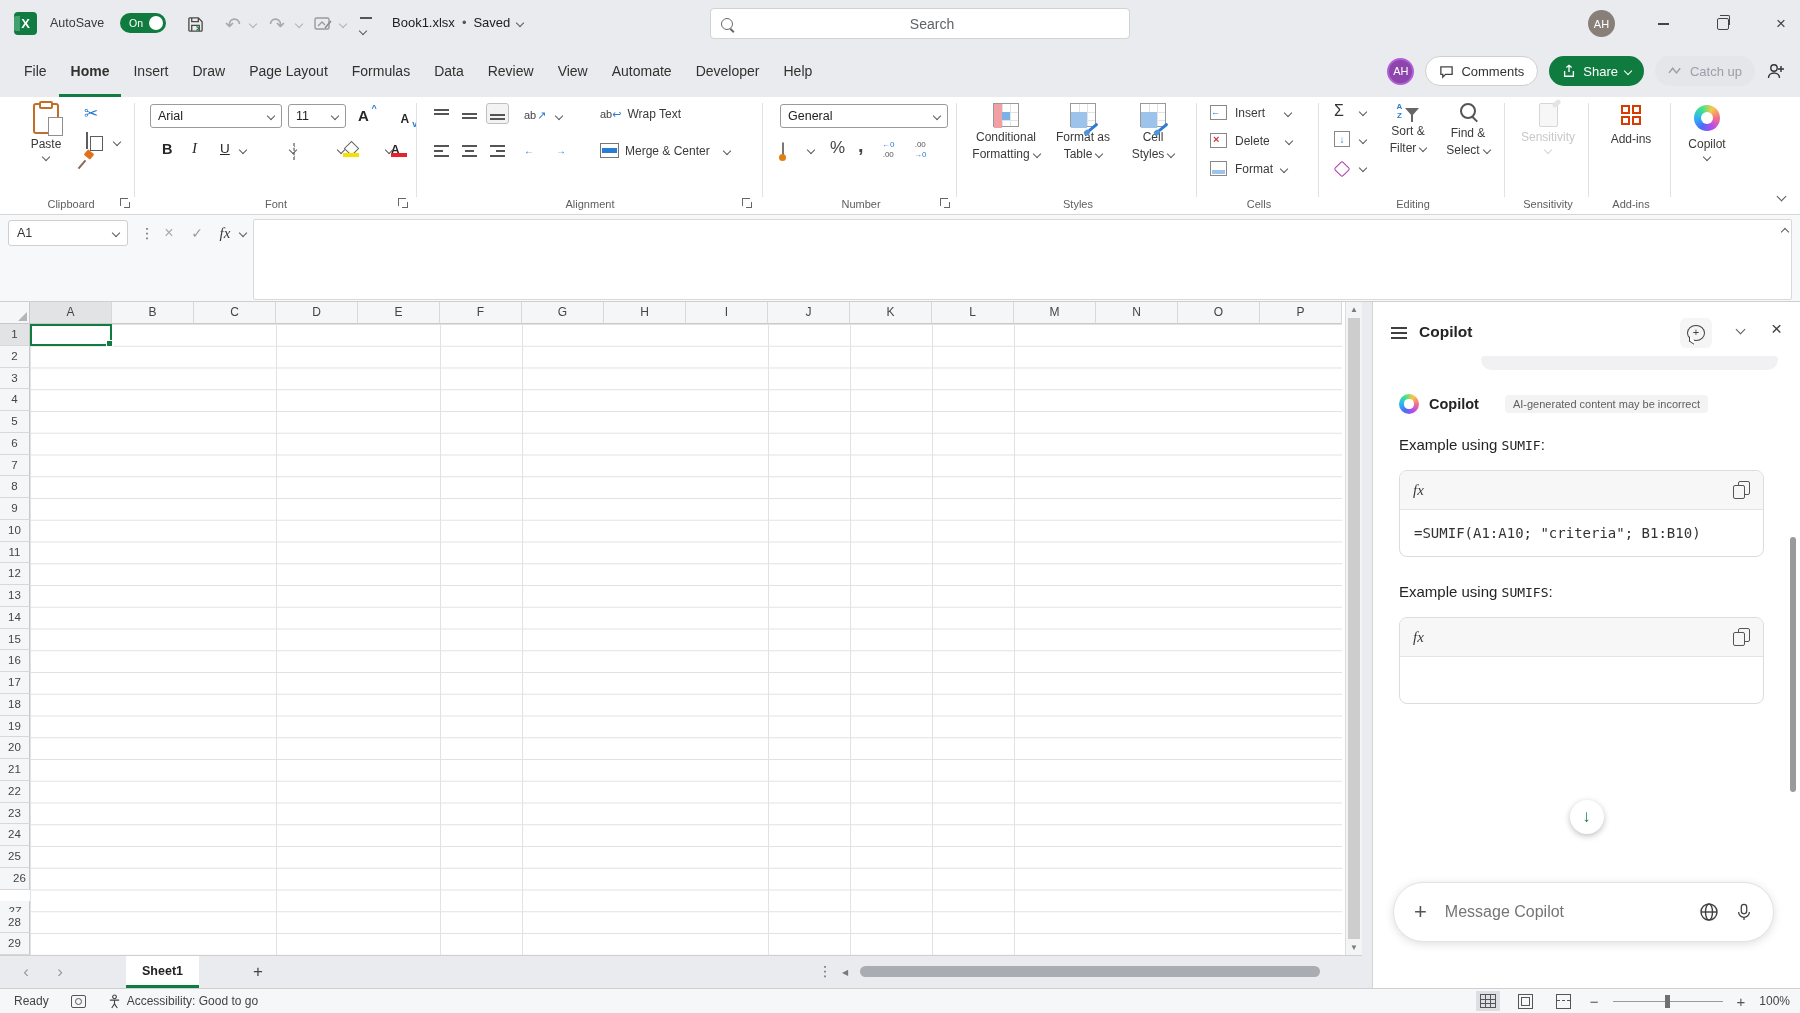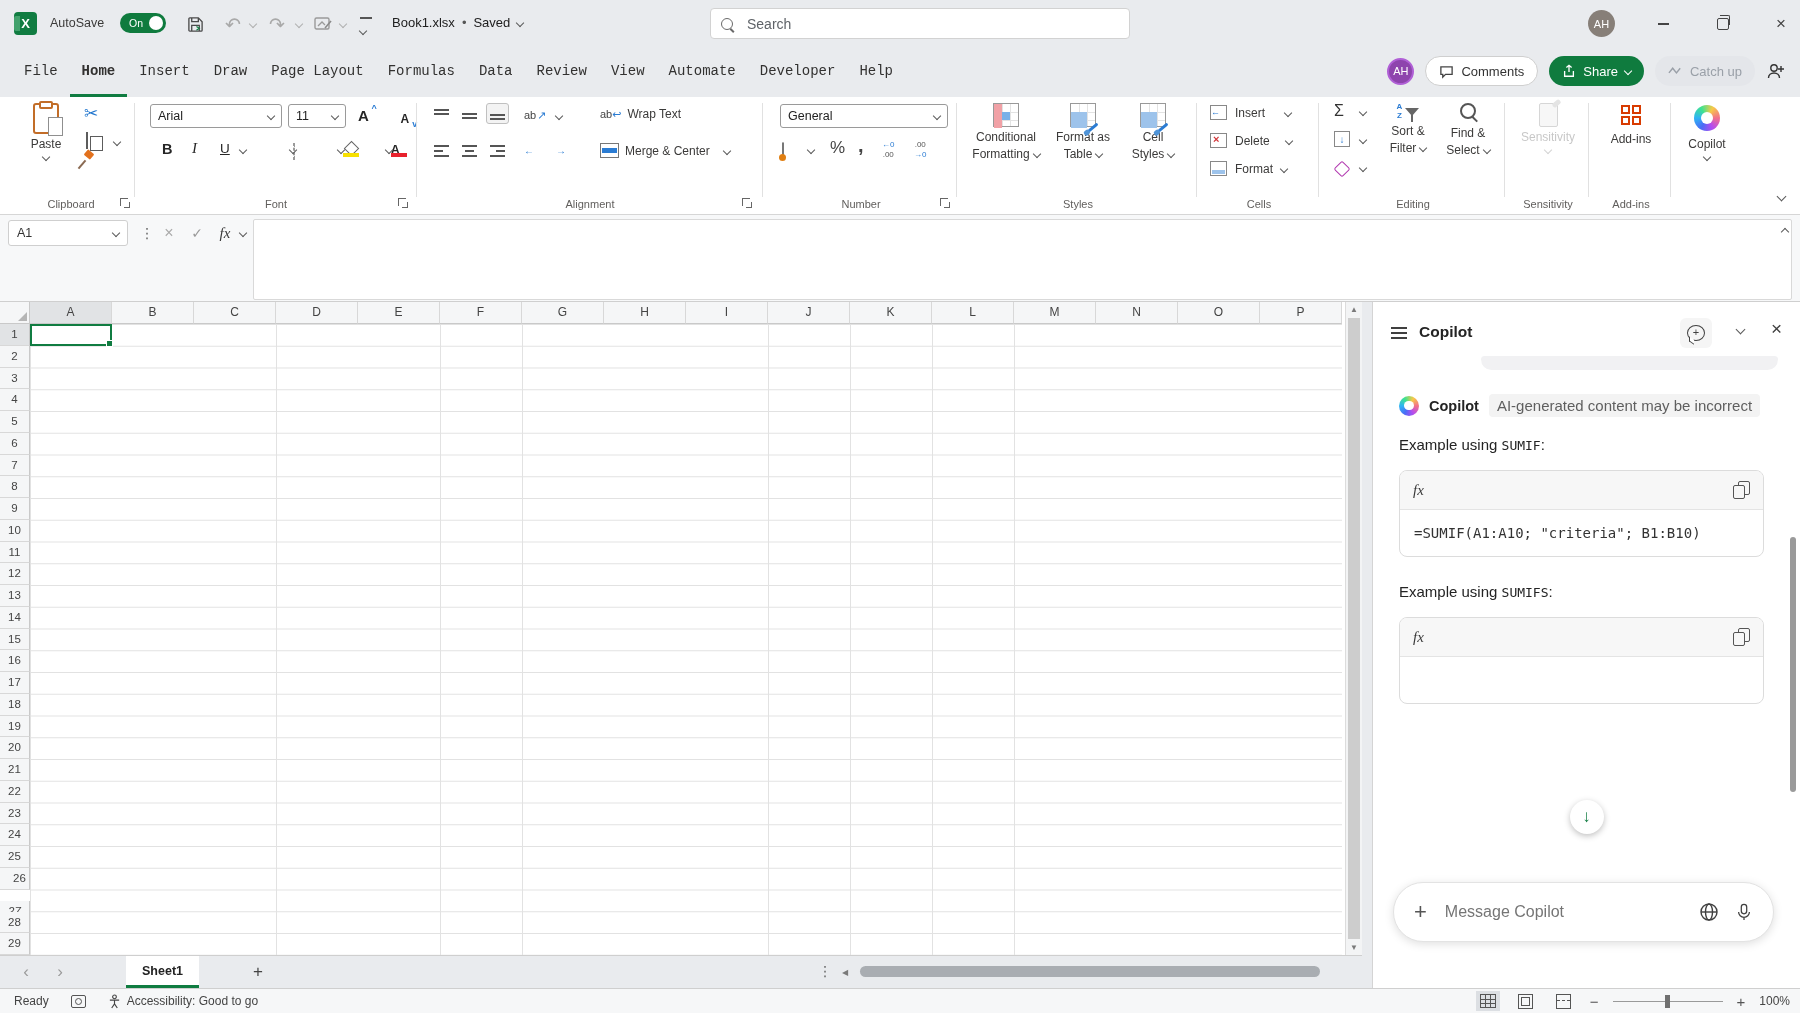--- a/index.html
+++ b/index.html
@@ -19,33 +19,33 @@
   .autosave-lab{left:50px;top:16px;font-size:12.5px;color:#3b3a39;}
   .toggle{left:120px;top:13px;width:46px;height:20px;border-radius:10px;background:#0f7b3e;color:#fff;font-size:10.5px;}
   .toggle .on{position:absolute;left:9px;top:4px;}
   .toggle .knob{position:absolute;right:3px;top:3px;width:14px;height:14px;border-radius:50%;background:#fff;}
   .qat{top:13px;width:22px;height:22px;display:flex;align-items:center;justify-content:center;}
   .undo-g,.redo-g{font-size:19px;color:#a9a9a9;}
   .doccluster{left:392px;top:15px;display:flex;align-items:center;gap:7px;font-size:13px;color:#202020;}
   .searchbox{left:710px;top:8px;width:420px;height:31px;background:#fff;border:1px solid #d2d2d2;border-radius:4px;display:flex;align-items:center;padding:0 10px;box-sizing:border-box;}
   .mag{width:10px;height:10px;border:1.6px solid #6a6a6a;border-radius:50%;position:relative;flex:none;}
   .mag::after{content:'';position:absolute;left:9px;top:9px;width:5px;height:1.6px;background:#6a6a6a;transform:rotate(45deg);transform-origin:0 0;}
-  .searchbox input{border:none;outline:none;flex:1;margin-left:12px;font-size:14px;color:#0c4a6e;font-family:"Liberation Sans",sans-serif;background:transparent;}
+  .searchbox input{border:none;outline:none;flex:1;margin-left:12px;font-size:14px;color:#0c4a6e;font-family:"Liberation Sans",sans-serif;background:transparent;text-align:center;}
   .searchbox input::placeholder{color:#5f6368;}
   .avatar{border-radius:50%;color:#fff;display:flex;align-items:center;justify-content:center;font-size:11px;}
   .av-gray{left:1588px;top:10px;width:27px;height:27px;background:#877f78;}
   .winbtn{top:10px;width:34px;height:28px;display:flex;align-items:center;justify-content:center;color:#444;}
   .i-min{width:11px;height:1.6px;background:#444;}
   .i-restore{width:10px;height:10px;border:1.3px solid #444;border-radius:2px;position:relative;}
   .i-restore::before{content:'';position:absolute;left:2px;top:-4px;width:9px;height:9px;border-top:1.3px solid #444;border-right:1.3px solid #444;border-radius:0 2px 0 0;}
   .i-x{font-size:17px;color:#444;}
   
   .tabrow{position:absolute;left:0;top:47px;width:1800px;height:50px;}
   .tabs{position:absolute;left:12px;top:0;display:flex;height:50px;}
-  .tab{padding:0 12px;line-height:48px;font-size:14px;color:#323130;cursor:default;font-family:Liberation Mono, monospace;}
+  .tab{padding:0 12px;line-height:48px;font-size:14px;color:#323130;cursor:default;}
   .tab.active{font-weight:700;box-shadow:inset 0 -3px 0 #107c41;}
   .tabrow-right{position:absolute;right:14px;top:9px;display:flex;align-items:center;gap:11px;}
   .av-purple{width:27px;height:27px;background:#8e44ad;border:2px solid #b05fd6;box-sizing:border-box;}
   .pill{height:30px;border-radius:15px;display:flex;align-items:center;gap:7px;padding:0 13px;font-size:13px;box-sizing:border-box;}
   .pill.comments{background:#fff;border:1px solid #cfcfcf;color:#333;}
   .pill.share{background:#0f7b3e;color:#fff;}
   .pill.catchup{background:#e4e6ea;color:#9aa0a8;}
   
   .ribbon{position:absolute;left:0;top:97px;width:1800px;height:118px;background:#fff;border-bottom:1px solid #d6d6d6;box-sizing:border-box;}
   .grp{position:absolute;top:0;height:118px;}
@@ -193,21 +193,21 @@
   .cp-title{position:absolute;left:46px;top:7px;font-size:15.5px;font-weight:700;color:#242424;}
   .newchat{position:absolute;right:88px;top:2px;width:32px;height:30px;border-radius:6px;background:#f5f5f5;display:flex;align-items:center;justify-content:center;}
   .bubbleplus{width:16px;height:14px;border:1.5px solid #404040;border-radius:50%;position:relative;font-size:11px;color:#404040;text-align:center;line-height:13px;}
   .bubbleplus::before{content:'+';}
   .bubbleplus::after{content:'';position:absolute;left:1px;bottom:-3px;width:4px;height:4px;background:#fff;border-left:1.5px solid #404040;border-bottom:1.5px solid #404040;transform:skewY(35deg);}
   .cp-chev{position:absolute;right:56px;top:10px;}
   .cp-close{position:absolute;right:18px;top:2px;font-size:19px;color:#404040;}
   .userbubble{position:absolute;left:108px;right:22px;top:54px;height:14px;background:#f1f1f3;border-radius:4px 4px 12px 12px;}
   .cp-msghead{position:absolute;left:26px;top:92px;display:flex;align-items:center;gap:10px;}
   .cp-name{font-size:14.5px;font-weight:700;color:#242424;}
-  .cp-badge{background:#f3f3f3;border-radius:4px;padding:3px 8px;font-size:15px;color:#5f5f5f;}
+  .cp-badge{background:#f3f3f3;border-radius:4px;padding:3px 8px;font-size:11px;color:#5f5f5f;margin-left:16px;}
   .cp-body{position:absolute;left:26px;right:36px;top:130px;font-size:15px;color:#242424;line-height:25px;}
   .code{font-family:"DejaVu Sans Mono",monospace;font-size:13px;}
   .cp-body ul{margin:20px 0 18px 0;padding-left:26px;}
   .cp-body li{margin-bottom:8px;}
   .fxcard{border:1px solid #dcdcdc;border-radius:8px;overflow:hidden;margin-top:12px;background:#fff;}
   .fxcard .hd{height:38px;background:#f7f7f7;border-bottom:1px solid #e4e4e4;display:flex;align-items:center;justify-content:space-between;padding:0 13px;}
   .fxcard .bd{height:46px;display:flex;align-items:center;padding:0 14px;font-family:"DejaVu Sans Mono",monospace;font-size:14px;color:#333;}
   .copy-ic{position:relative;width:17px;height:18px;}
   .copy-ic::before{content:'';position:absolute;right:0;top:0;width:10px;height:12px;border:1.5px solid #555;border-radius:2px;background:#f7f7f7;}
   .copy-ic::after{content:'';position:absolute;left:0;bottom:0;width:10px;height:12px;border:1.5px solid #555;border-radius:2px;background:#f7f7f7;}

